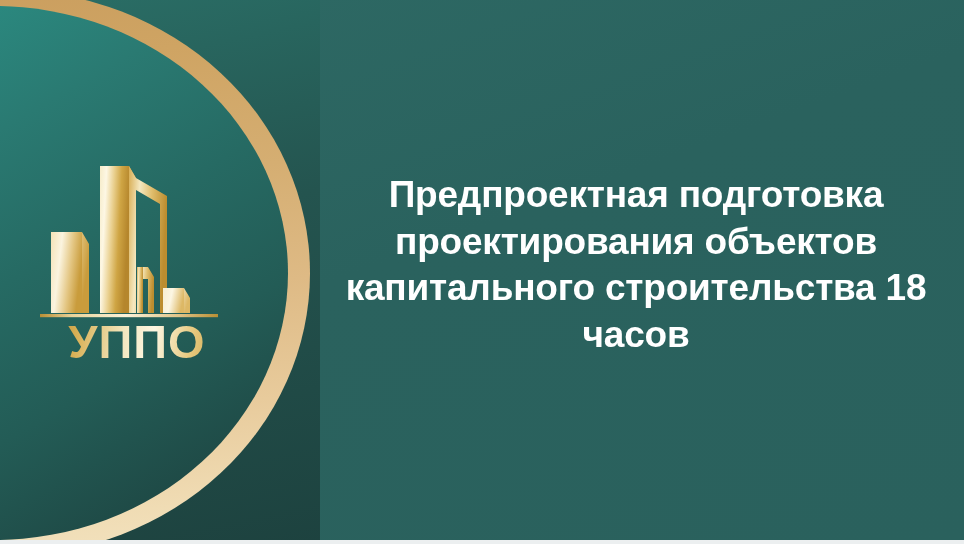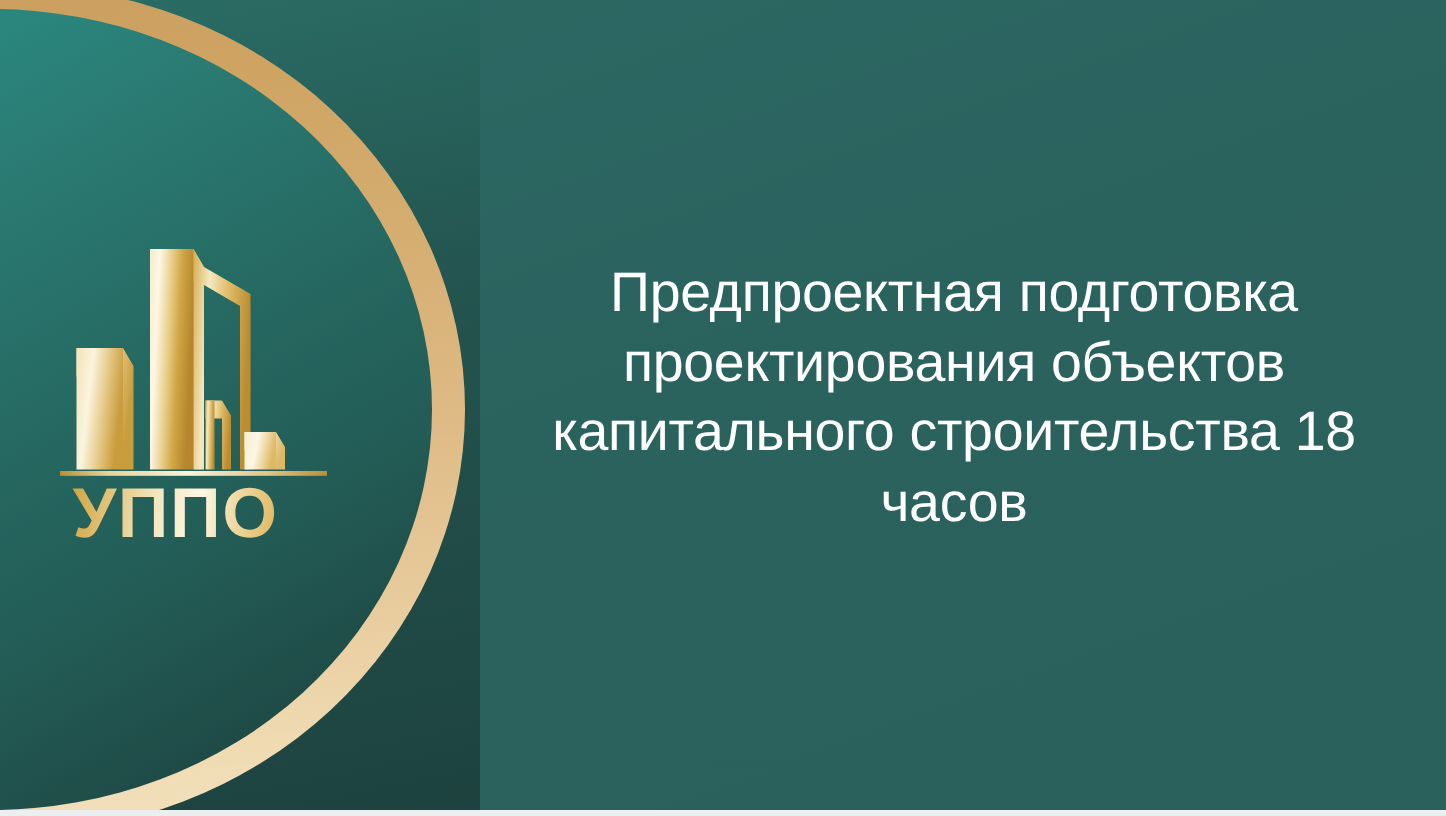--- a/index.html
+++ b/index.html
@@ -100,21 +100,21 @@
     left: 36px;
     top: 148px;
     width: 186px;
     height: 232px;
     z-index: 20;
   }
   .logo svg { display: block; width: 100%; height: 100%; }
 
   .logo-wordmark {
     position: absolute;
-    left: 24px;
+    left: 44px;
     top: 318px;
     width: 186px;
     text-align: center;
     font-family: "Liberation Sans", sans-serif;
     font-weight: bold;
     font-size: 47px;
     line-height: 1;
     letter-spacing: 1px;
     z-index: 21;
     background: linear-gradient(100deg, #b3862f 0%, #d2a košik 0%);
@@ -127,21 +127,21 @@
 
   
   .title {
     position: absolute;
     left: 318px;
     top: 172px;
     width: 636px;
     text-align: center;
     color: #ffffff;
     font-family: "Liberation Sans", sans-serif;
-    font-weight: normal;
+    font-weight: bold;
     font-size: 37px;
     line-height: 1.26;
     letter-spacing: -0.2px;
     z-index: 30;
     white-space: pre-line;
   }
 </style>
 </head>
 <body>
 

